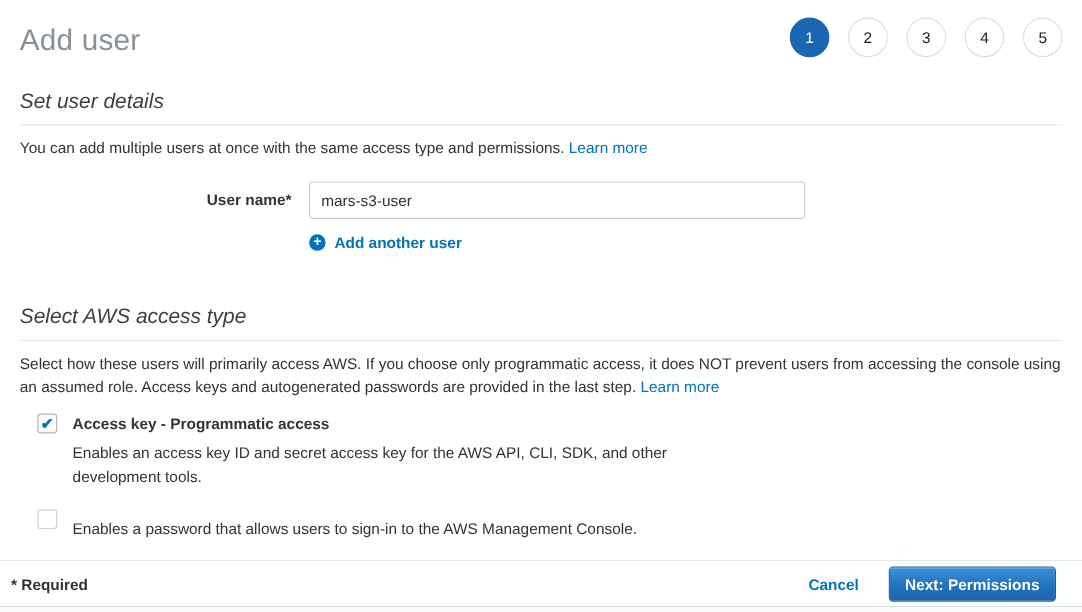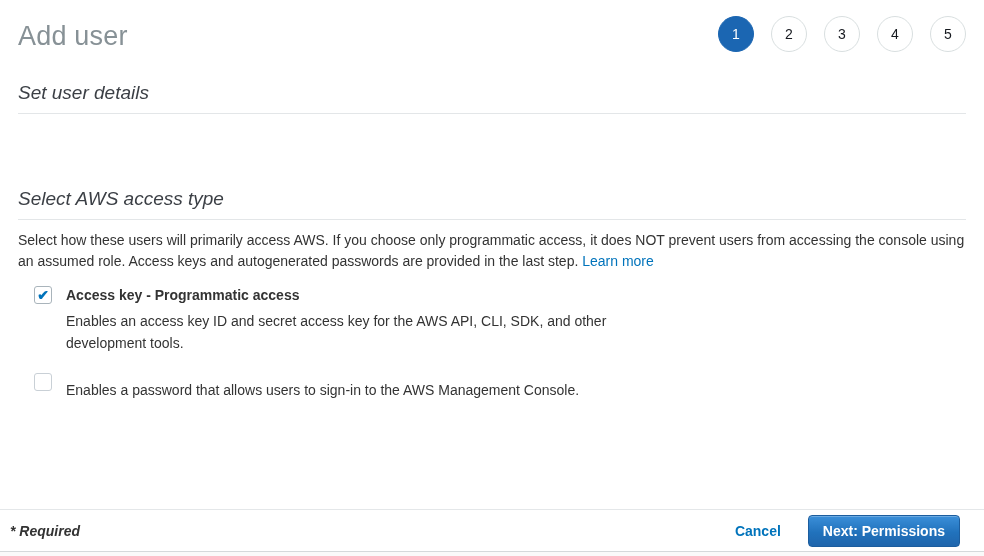--- a/index.html
+++ b/index.html
@@ -163,21 +163,21 @@
     align-items: center;
     justify-content: space-between;
     padding: 0 24px 0 10px;
   }
   .footer-strip {
     position: absolute;
     left: 0; right: 0; bottom: 0;
     height: 4px;
     background: #fafafa;
   }
-  .required-note { font-weight: bold; color: #333; font-size: 14px; font-style: italic; }
+  .required-note { font-weight: bold; color: #333; font-size: 14px; }
   .footer-actions { display: flex; align-items: center; }
   .cancel-link {
     color: #0073bb;
     font-weight: bold;
     font-size: 14px;
     text-decoration: none;
     margin-right: 27px;
     cursor: pointer;
     margin-left: 32px;
   }
@@ -205,24 +205,37 @@
     <div class="step">3</div>
     <div class="step">4</div>
     <div class="step">5</div>
   </div>
 </div>
 
 <div class="container">
 
   <div class="section">
     <h2 class="section-heading">Set user details</h2>
-
-  </div>
-
-  <div class="section" style="margin-top:74px;">
+    <p class="section-intro"><span>You can add multiple users at once with the same access type and permissions. </span><a class="link">Learn more</a></p>
+
+    <div class="form-row">
+      <div class="form-label">User name*</div>
+      <div class="form-control">
+        <input class="text-input" type="text" value="mars-s3-user" style="">
+        <div>
+          <a class="add-another">
+              <span class="plus-circle">+</span>
+              <span>Add another user</span>
+            </a>
+        </div>
+      </div>
+    </div>
+  </div>
+
+  <div class="section" style="margin-top:50px;">
     <h2 class="section-heading">Select AWS access type</h2>
     <p class="section-intro"><span>Select how these users will primarily access AWS. If you choose only programmatic access, it does NOT prevent users from accessing the console using an assumed role. Access keys and autogenerated passwords are provided in the last step. </span><a class="link">Learn more</a></p>
 
     <div class="cred-row" style="margin-top:14px;">
       <div class="options">
 
         <div class="option">
           <div class="checkbox" role="checkbox" aria-checked="true">
             <span class="check-glyph">✔</span>
           </div>

